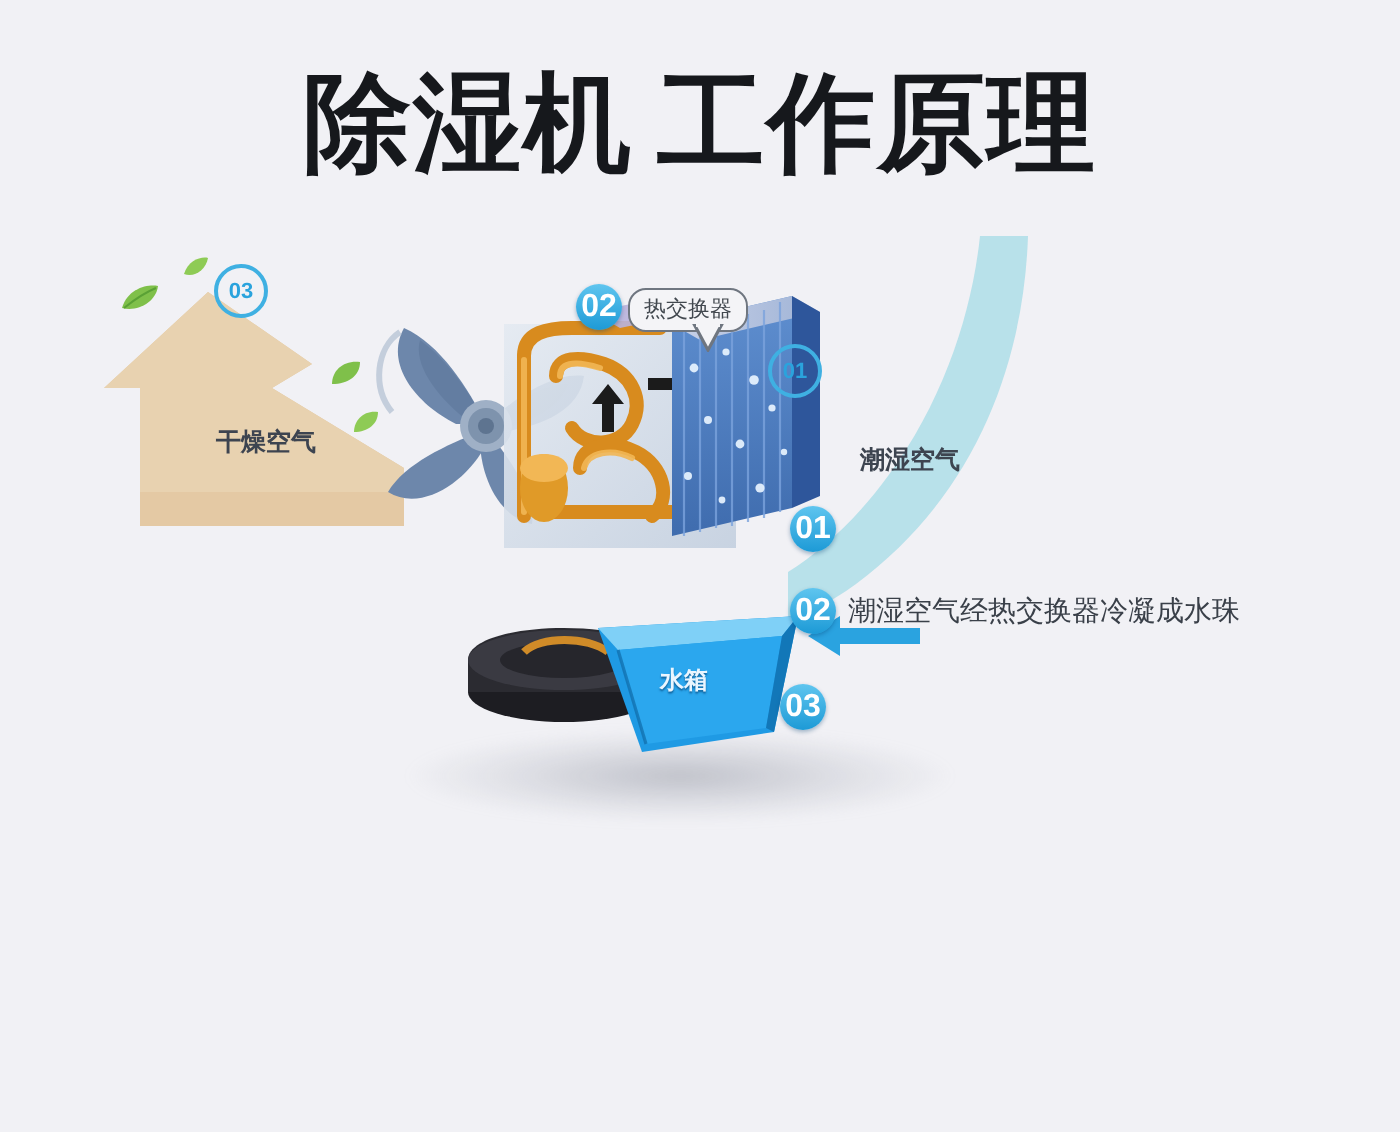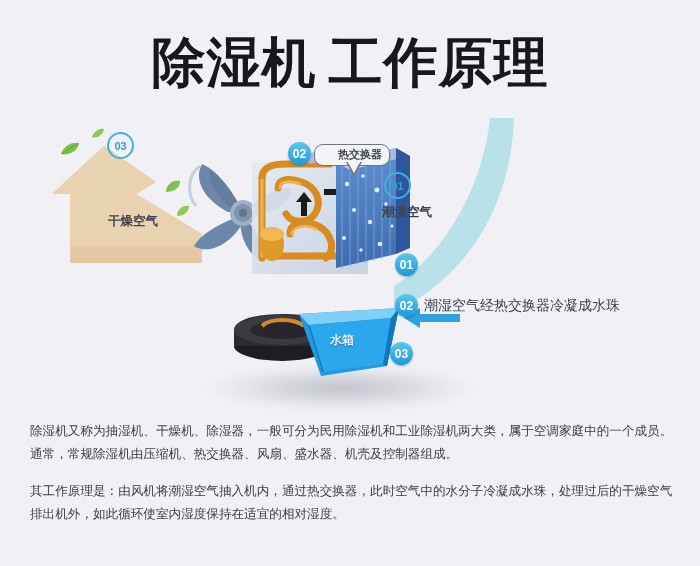--- a/index.html
+++ b/index.html
@@ -71,39 +71,39 @@
 
   
   .intake-arrow{position:absolute;left:404px;top:196px;width:56px;height:24px;}
   .intake-arrow svg{display:block;}
 
   
   .badge{
     position:absolute;
     width:23px;height:23px;border-radius:50%;
     background:linear-gradient(180deg,#5fc5ef 0%,#1d9ad6 100%);
-    color:#fff;font-size:12px;font-weight:bold;
+    color:#fff;font-size:16px;font-weight:bold;
     display:flex;align-items:center;justify-content:center;
     box-shadow:0 1px 2px rgba(0,60,110,.35);
     font-family:"Liberation Sans",sans-serif;
   }
   .badge.hollow{
     background:transparent;color:#2aa3dd;
     border:2px solid #3fb0e2;box-shadow:none;
     font-size:11px;
   }
   .cap-label{
     position:absolute;font-size:12.5px;color:#3d4450;
     font-weight:bold;white-space:nowrap;
   }
   .bubble{
     position:absolute;left:314px;top:34px;
     border:1.6px solid #6f7680;border-radius:9px;
-    background:#f4f4f7;padding:2px 7px 3px 23px;
-    font-size:11px;color:#42484f;white-space:nowrap;font-weight:bold;
+    background:#f4f4f7;padding:2px 7px 3px 7px;
+    font-size:11px;color:#42484f;white-space:nowrap;font-weight:normal;
   }
   .bubble-tail{
     position:absolute;left:346px;top:52px;width:16px;height:14px;
   }
 
   
   .descline{
     position:absolute;font-size:14px;color:#3a4049;white-space:nowrap;
     display:flex;align-items:center;gap:6px;
   }
@@ -310,36 +310,32 @@
     <div class="badge" style="left:288px;top:32px;">02</div>
     <div class="bubble">热交换器</div>
     <div class="bubble-tail">
       <svg width="16" height="14" viewBox="0 0 16 14">
         <path d="M1 0 L15 0 L8 13 Z" fill="#f4f4f7" stroke="#6f7680" stroke-width="1.6"></path>
         <path d="M2 0 L14 0" stroke="#f4f4f7" stroke-width="3"></path>
       </svg>
     </div>
 
     <div class="badge hollow" style="left:384px;top:62px;">01</div>
-    <div class="cap-label" style="left:382px;top:94px;">潮湿空气</div>
+    <div class="cap-label" style="left:382px;top:112px;padding-left:48px;">潮湿空气</div>
 
     <div class="descline" style="left:395px;top:143px;">
       <span class="badge">01</span>
     </div>
     <div class="descline" style="left:395px;top:184px;">
       <span class="badge">02</span>
       <span>潮湿空气经热交换器冷凝成水珠</span>
     </div>
     <div class="descline" style="left:390px;top:232px;">
       <span class="badge">03</span>
     </div>
 
   </div>
 
   <div class="overlay">
   </div>
 
-  <div class="body-copy">
-    <p>除湿机又称为抽湿机、干燥机、除湿器，一般可分为民用除湿机和工业除湿机两大类，属于空调家庭中的一个成员。通常，常规除湿机由压缩机、热交换器、风扇、盛水器、机壳及控制器组成。</p>
-    <p>其工作原理是：由风机将潮湿空气抽入机内，通过热交换器，此时空气中的水分子冷凝成水珠，处理过后的干燥空气排出机外，如此循环使室内湿度保持在适宜的相对湿度。</p>
-  </div>
 
 </div>
 
 </body></html>

